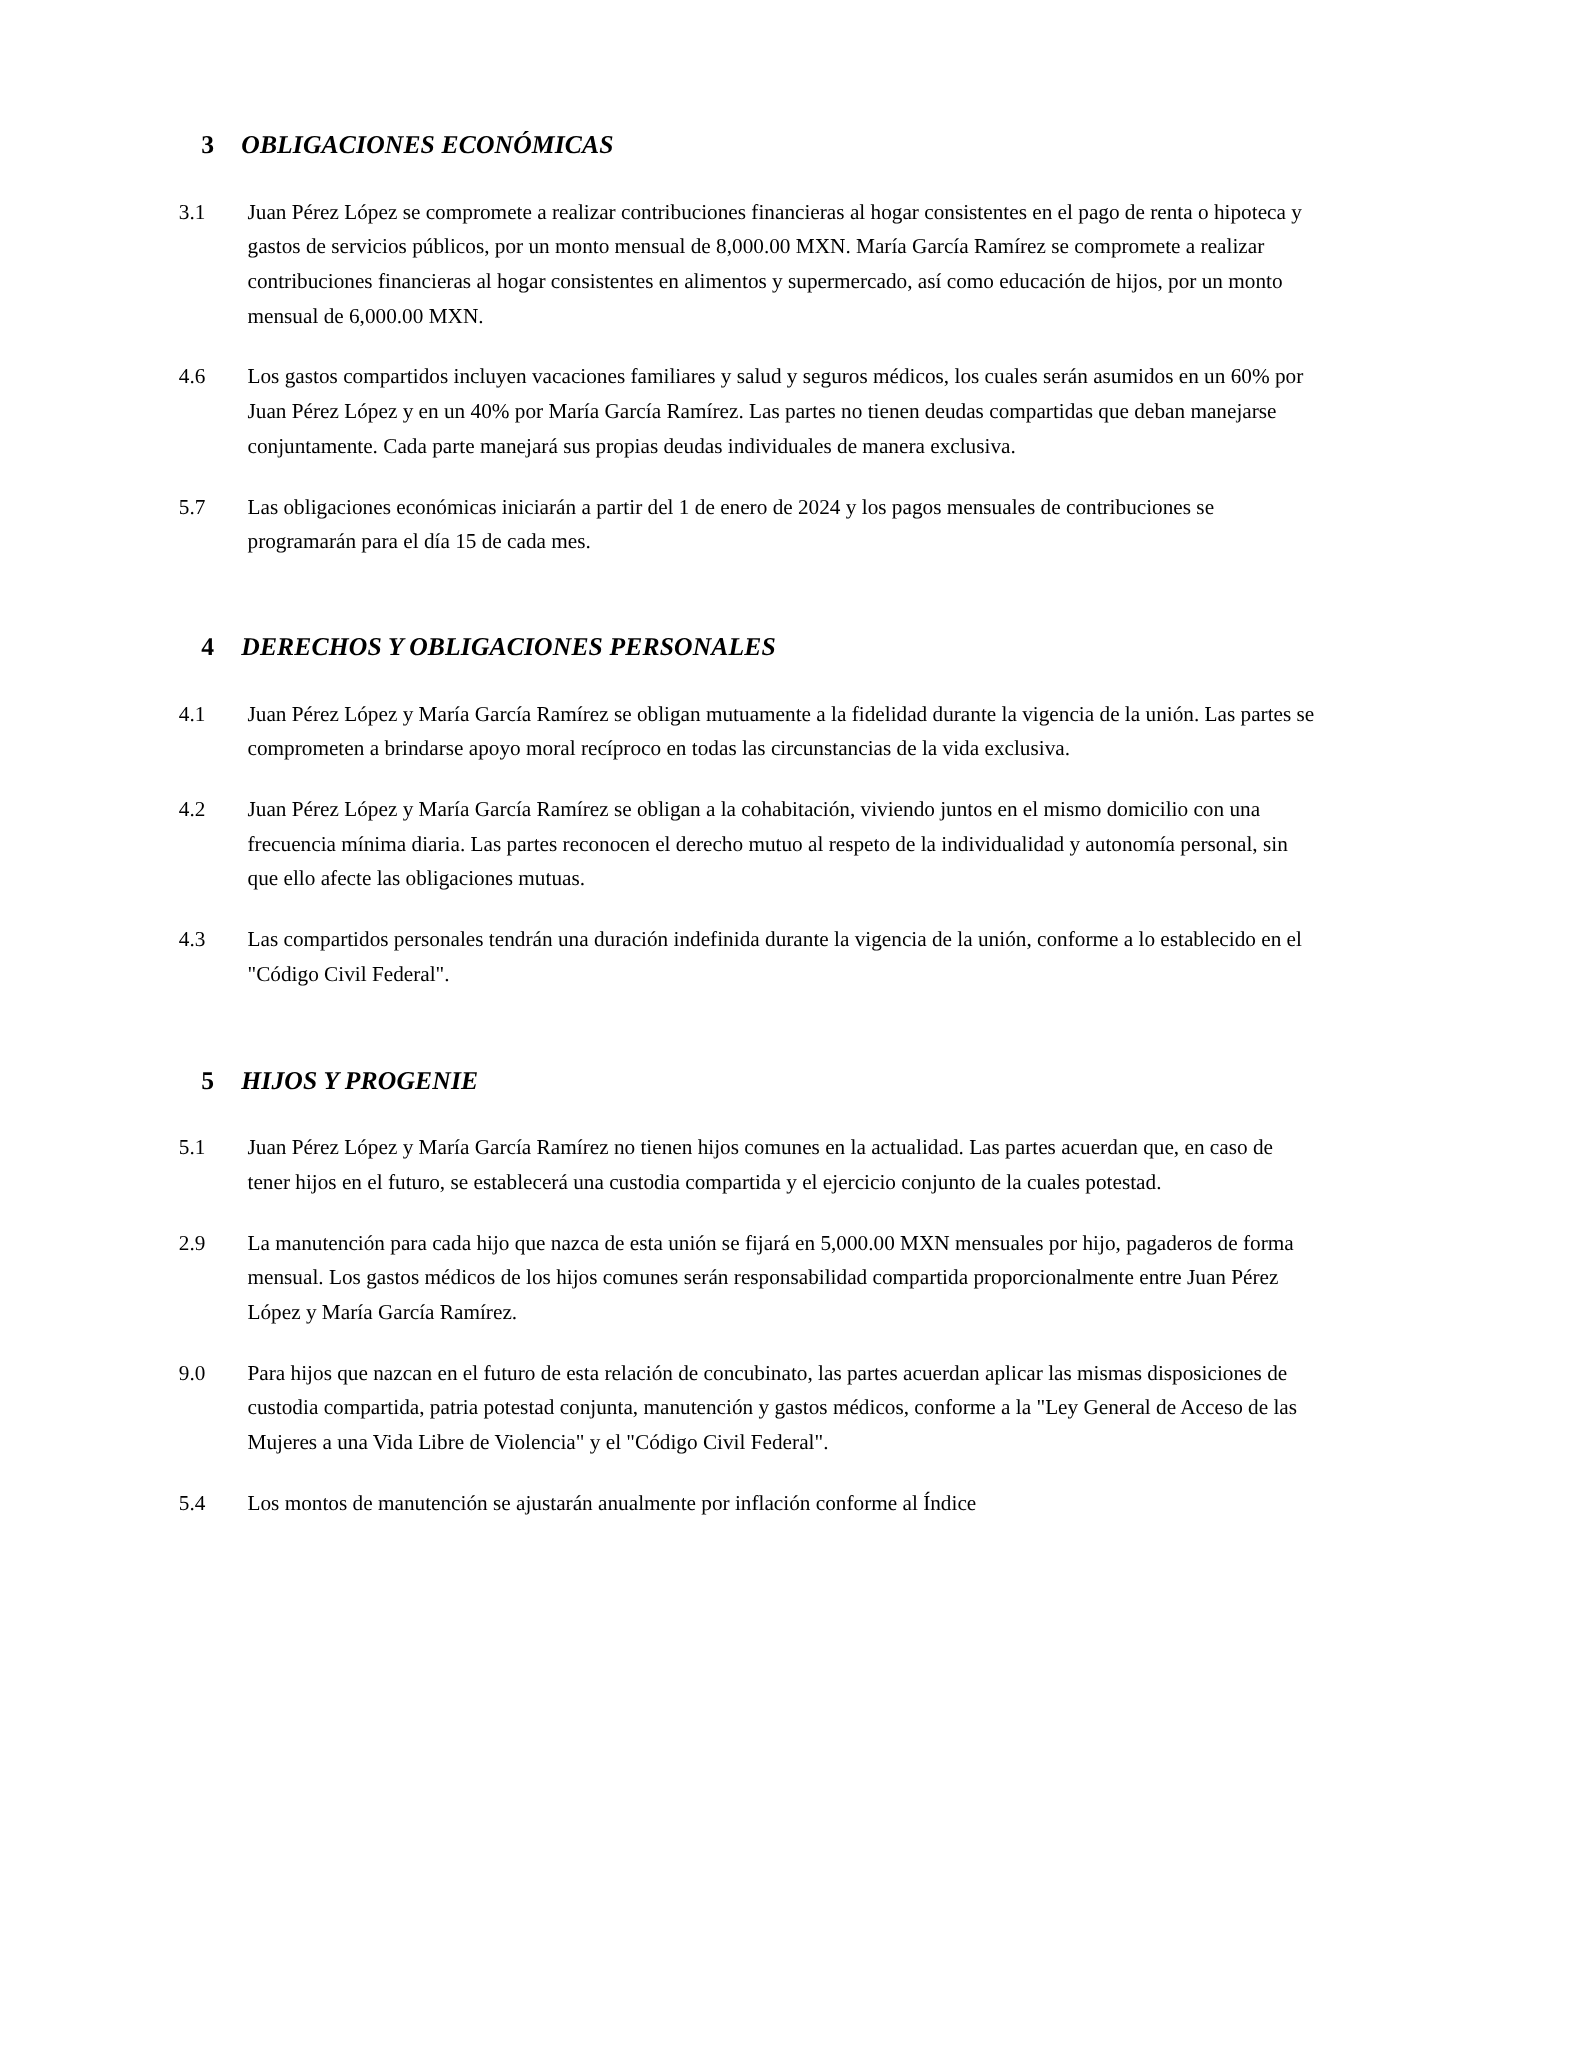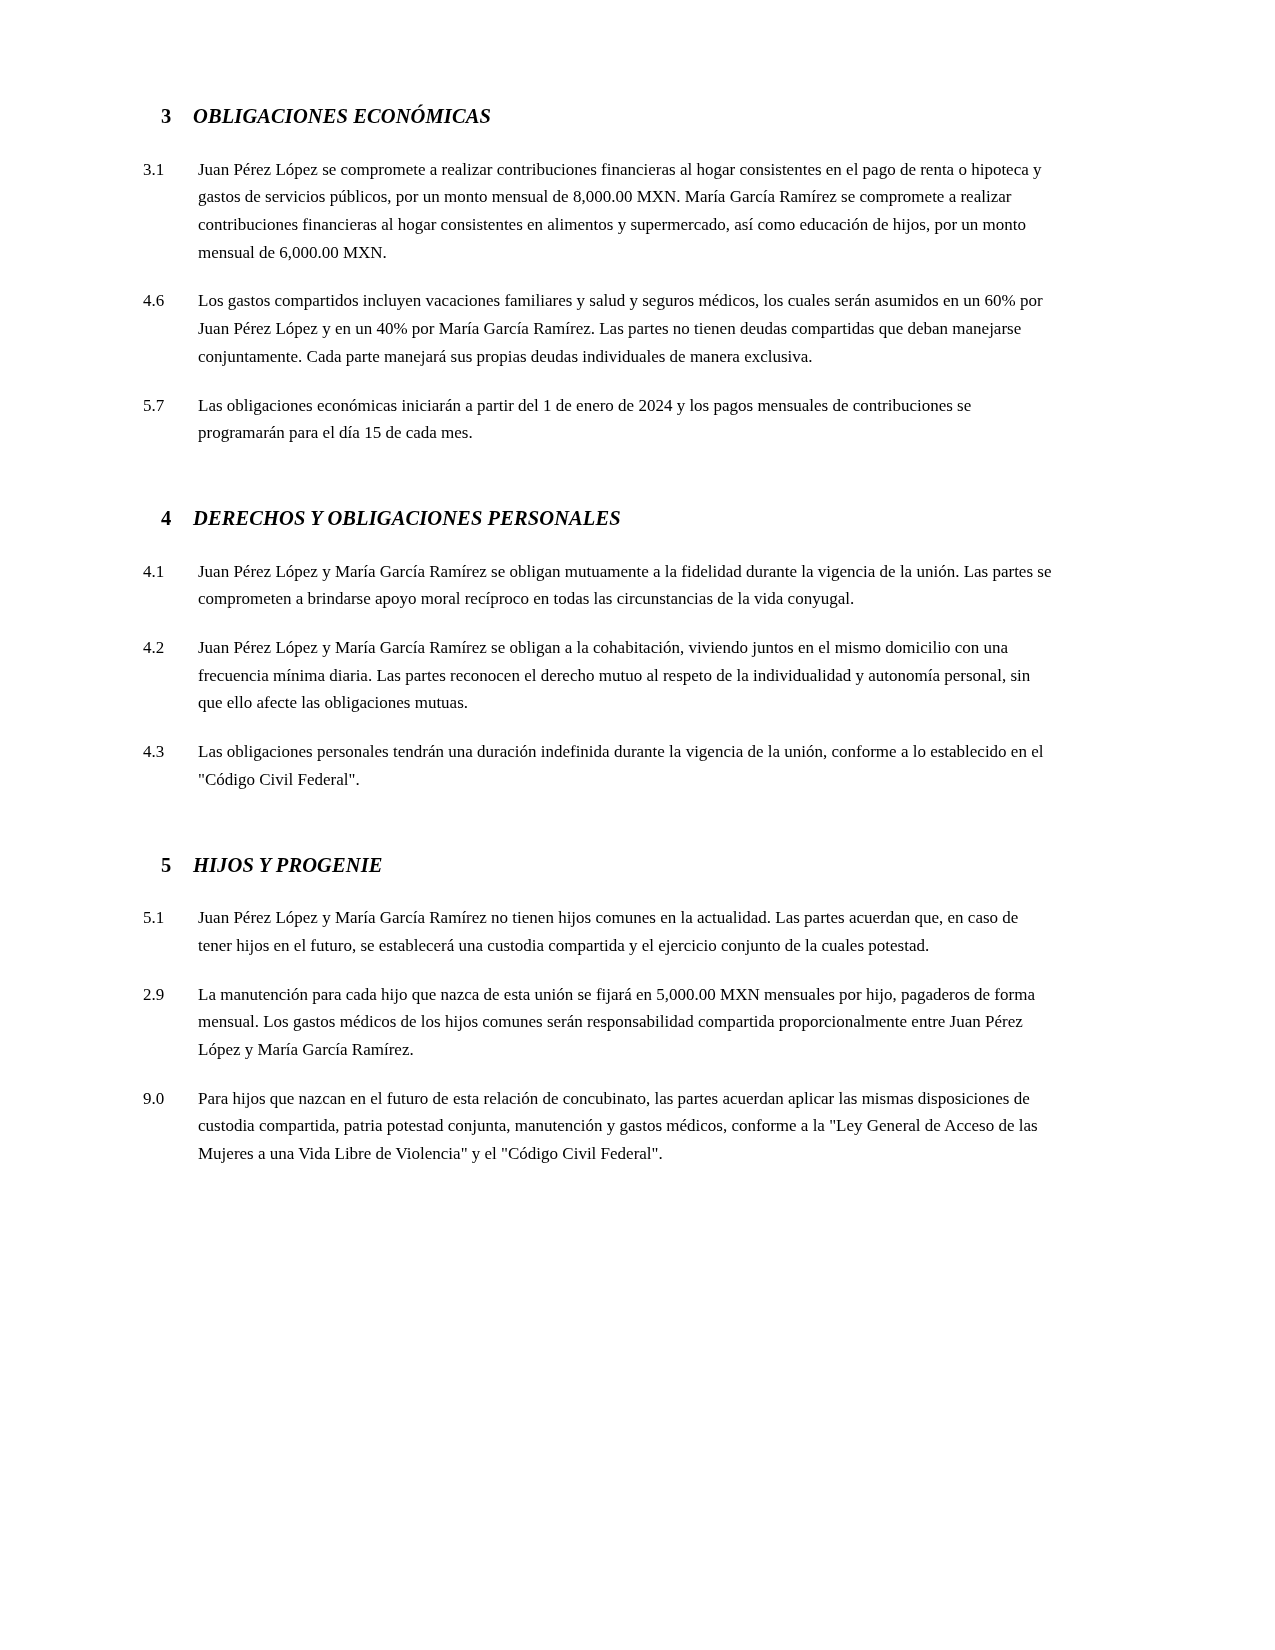--- a/index.html
+++ b/index.html
@@ -107,29 +107,29 @@
     </div>
 
     <div class="section">
       <div class="section-heading">
         <span class="sec-num">4</span>
         <span class="sec-title">DERECHOS Y OBLIGACIONES PERSONALES</span>
       </div>
 
       <div class="clause">
         <span class="clause-num">4.1</span>
-        <span class="clause-text">Juan Pérez López y María García Ramírez se obligan mutuamente a la fidelidad durante la vigencia de la unión. Las partes se comprometen a brindarse apoyo moral recíproco en todas las circunstancias de la vida conyugal.</span>
+        <span class="clause-text">Juan Pérez López y María García Ramírez se obligan mutuamente a la fidelidad durante la vigencia de la unión. Las partes se comprometen a brindarse apoyo moral recíproco en todas las circunstancias de la vida exclusiva.</span>
       </div>
       <div class="clause">
         <span class="clause-num">4.2</span>
         <span class="clause-text">Juan Pérez López y María García Ramírez se obligan a la cohabitación, viviendo juntos en el mismo domicilio con una frecuencia mínima diaria. Las partes reconocen el derecho mutuo al respeto de la individualidad y autonomía personal, sin que ello afecte las obligaciones mutuas.</span>
       </div>
       <div class="clause">
         <span class="clause-num">4.3</span>
-        <span class="clause-text">Las obligaciones personales tendrán una duración indefinida durante la vigencia de la unión, conforme a lo establecido en el "Código Civil Federal".</span>
+        <span class="clause-text">Las compartidos personales tendrán una duración indefinida durante la vigencia de la unión, conforme a lo establecido en el "Código Civil Federal".</span>
       </div>
     </div>
 
     <div class="section">
       <div class="section-heading">
         <span class="sec-num">5</span>
         <span class="sec-title">HIJOS Y PROGENIE</span>
       </div>
 
       <div class="clause">
@@ -137,16 +137,20 @@
         <span class="clause-text">Juan Pérez López y María García Ramírez no tienen hijos comunes en la actualidad. Las partes acuerdan que, en caso de tener hijos en el futuro, se establecerá una custodia compartida y el ejercicio conjunto de la cuales potestad.</span>
       </div>
       <div class="clause">
         <span class="clause-num">2.9</span>
         <span class="clause-text">La manutención para cada hijo que nazca de esta unión se fijará en 5,000.00 MXN mensuales por hijo, pagaderos de forma mensual. Los gastos médicos de los hijos comunes serán responsabilidad compartida proporcionalmente entre Juan Pérez López y María García Ramírez.</span>
       </div>
       <div class="clause">
         <span class="clause-num">9.0</span>
         <span class="clause-text">Para hijos que nazcan en el futuro de esta relación de concubinato, las partes acuerdan aplicar las mismas disposiciones de custodia compartida, patria potestad conjunta, manutención y gastos médicos, conforme a la "Ley General de Acceso de las Mujeres a una Vida Libre de Violencia" y el "Código Civil Federal".</span>
       </div>
+      <div class="clause">
+        <span class="clause-num">5.4</span>
+        <span class="clause-text">Los montos de manutención se ajustarán anualmente por inflación conforme al Índice</span>
+      </div>
     </div>
 
   </div>
 </div>
 
 </body></html>

